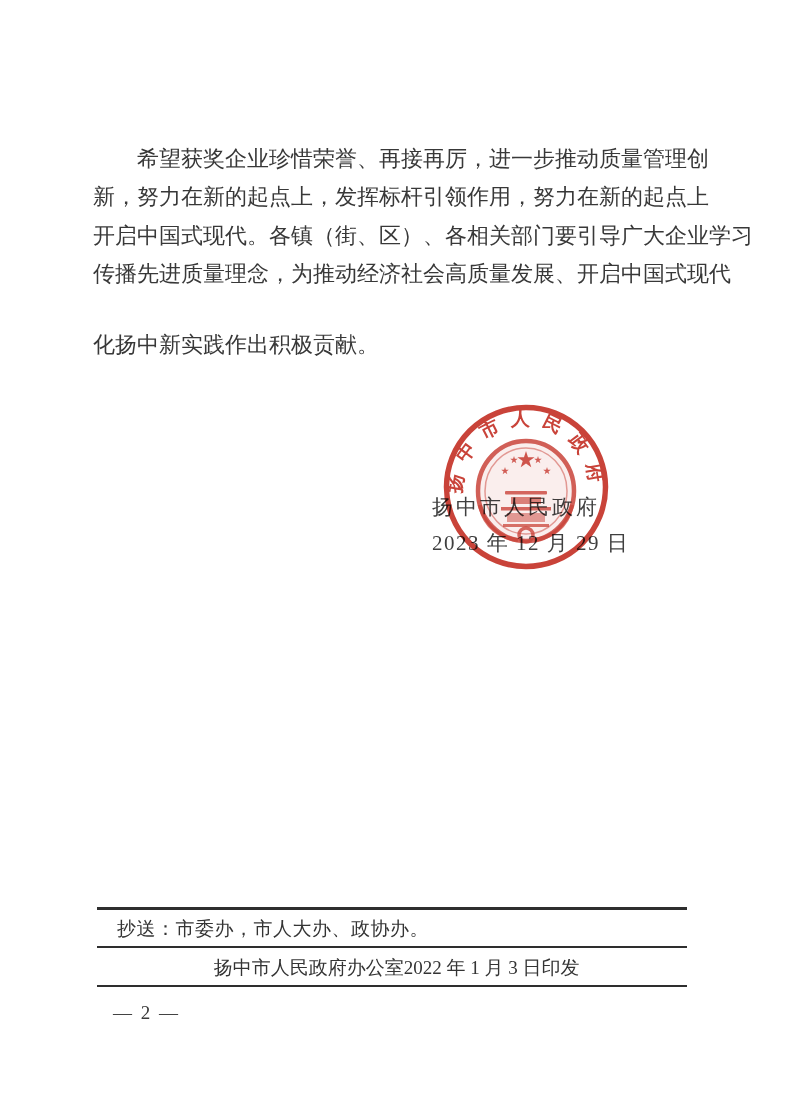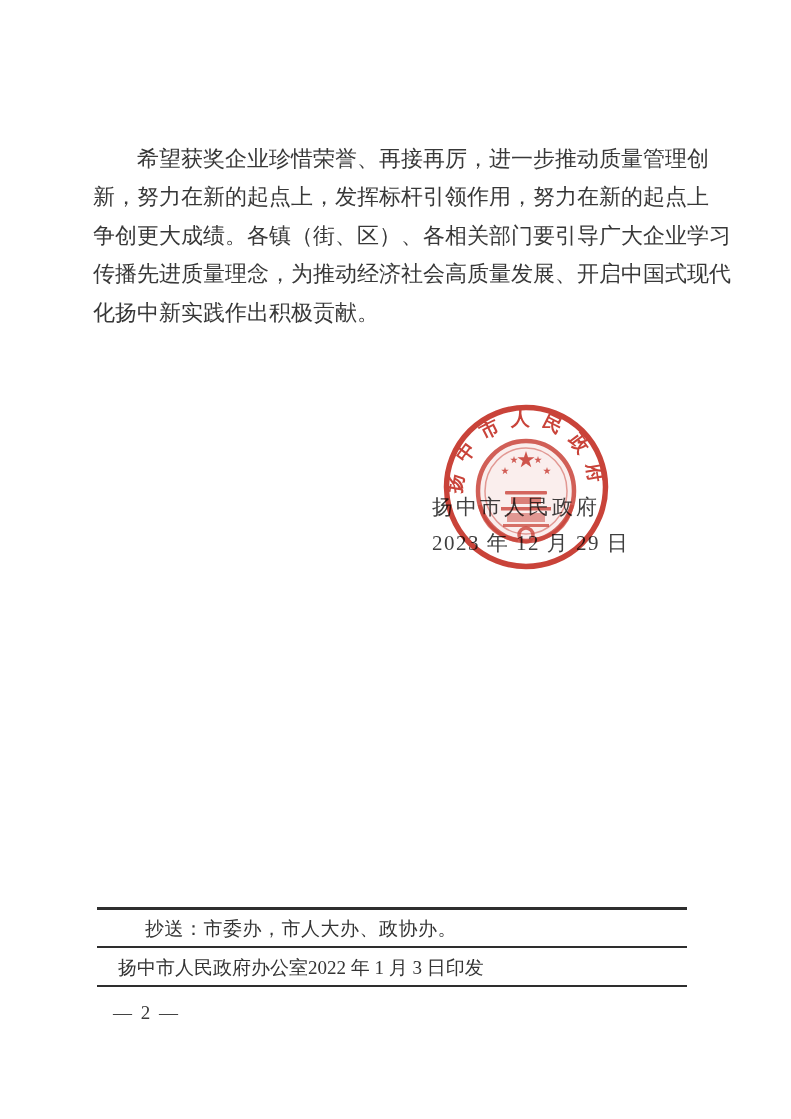--- a/index.html
+++ b/index.html
@@ -9,21 +9,21 @@
   }
 
   
   .body-text { position:absolute; left:93px; top:140px; width:607px; color:#383838; }
   .body-line {
     height:38.4px; line-height:38.4px; font-size:22px;
     text-align:justify; text-align-last:justify; text-justify:inter-character;
     white-space:nowrap; letter-spacing:0;
   }
   .body-line.indent { padding-left:44px; }
-  .body-line.last { text-align-last:left; white-space:normal; }
+  .body-line.last { text-align-last:left; white-space:normal;margin-top:32px; }
 
   
   .sig-issuer {
     position:absolute; left:432px; top:493px; font-size:21px;
     letter-spacing:3px; color:#3f3f3f; z-index:1; white-space:nowrap;
   }
   .sig-date {
     position:absolute; left:432px; top:529px; font-size:21px;
     letter-spacing:1.5px; color:#3f3f3f; z-index:1; white-space:nowrap;
   }
@@ -36,42 +36,42 @@
   .seal text { font-family:"Liberation Serif","DejaVu Serif",serif; }
   .seal .arc-text { font-size:19px; font-weight:600; letter-spacing:11px; fill:#c5342a; }
 
   
   .rule { position:absolute; left:97px; width:590px; background:#2e2e2e; }
   .rule-top { top:907px; height:2.5px; }
   .rule-mid { top:946px; height:1.5px; }
   .rule-bottom { top:985px; height:2px; }
   .copy-line {
     position:absolute; left:117px; top:916px; font-size:19px; color:#343434;
-    letter-spacing:.5px; white-space:nowrap;margin-left:28px;
+    letter-spacing:.5px; white-space:nowrap;
   }
   .office-row {
     position:absolute; left:97px; top:954px; width:590px; height:28px;
-    display:flex; justify-content:flex-start; align-items:center;
+    display:flex; justify-content:center; align-items:center;
     padding:0 12px 0 21px; box-sizing:border-box;
     font-size:19px; color:#343434; white-space:nowrap;
   }
   .page-number {
     position:absolute; left:113px; top:1002px; font-size:19px; color:#3a3a3a;
     letter-spacing:2px; white-space:nowrap;
   }
 </style>
 </head>
 <body>
 
 <div class="page">
 
   <div class="body-text">
     <div class="body-line indent">希望获奖企业珍惜荣誉、再接再厉，进一步推动质量管理创</div>
     <div class="body-line">新，努力在新的起点上，发挥标杆引领作用，努力在新的起点上</div>
-    <div class="body-line">争创更大成绩。各镇（街、区）、各相关部门要引导广大企业学习</div>
+    <div class="body-line">开启中国式现代。各镇（街、区）、各相关部门要引导广大企业学习</div>
     <div class="body-line">传播先进质量理念，为推动经济社会高质量发展、开启中国式现代</div>
     <div class="body-line last">化扬中新实践作出积极贡献。</div>
   </div>
 
   <div class="sig-issuer">扬中市人民政府</div>
   <div class="sig-date">2023 年 12 月 29 日</div>
 
   <svg class="seal" viewBox="0 0 170 172" xmlns="http://www.w3.org/2000/svg">
 
     <circle cx="85" cy="86" r="79.5" fill="none" stroke="#c5342a" stroke-width="5.5"></circle>

